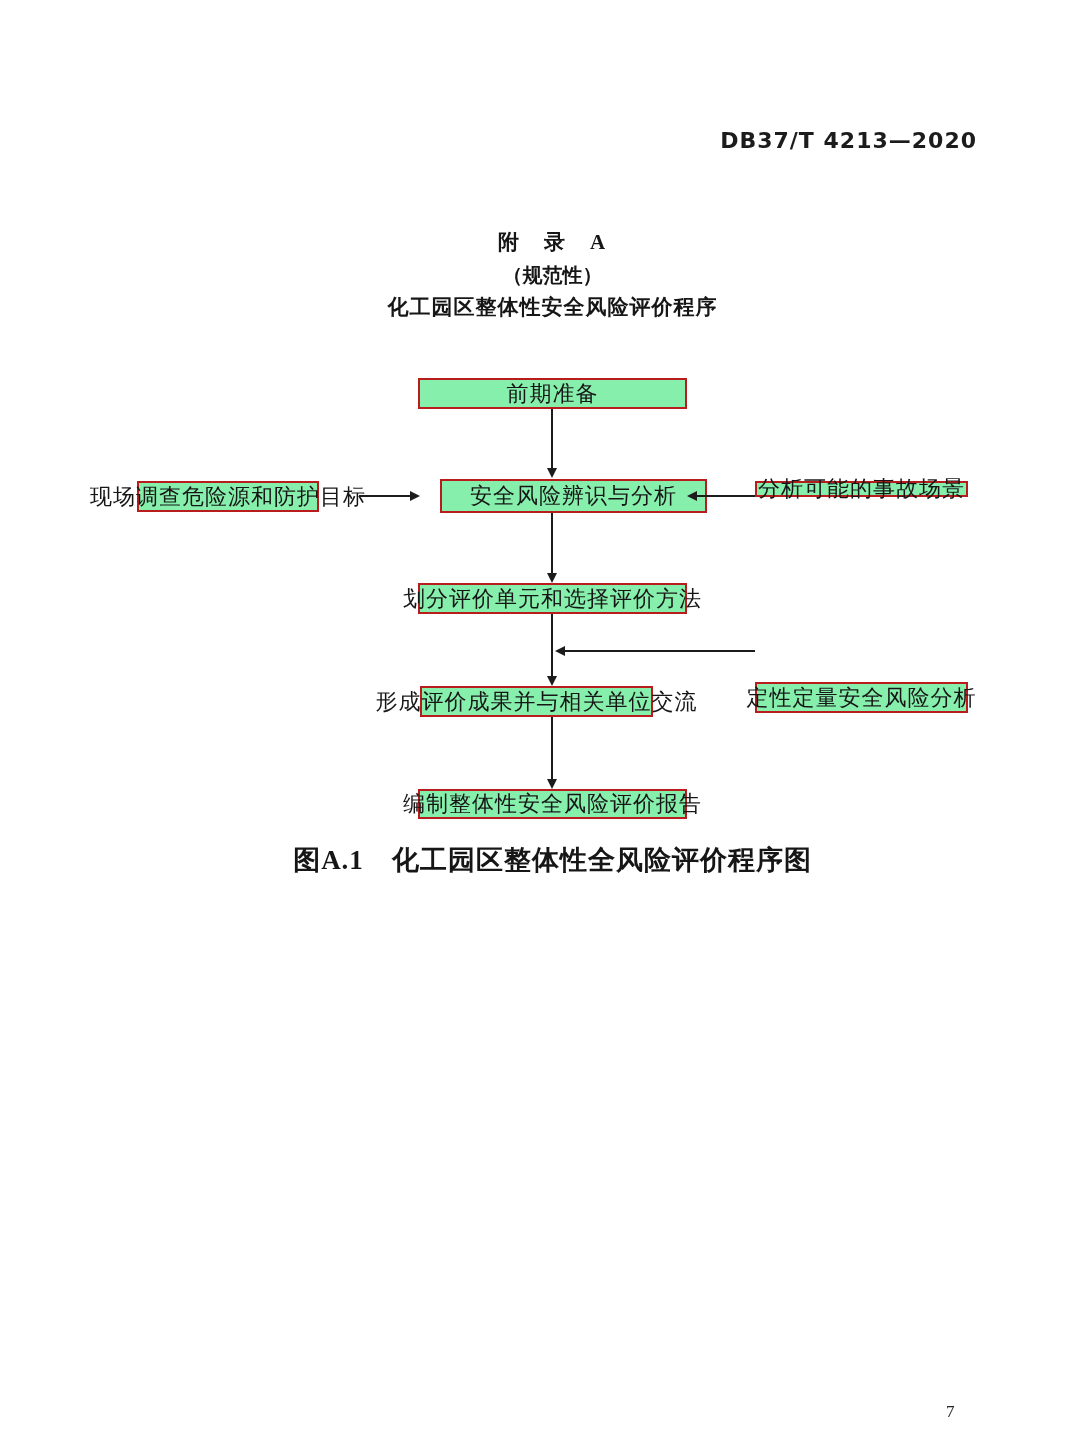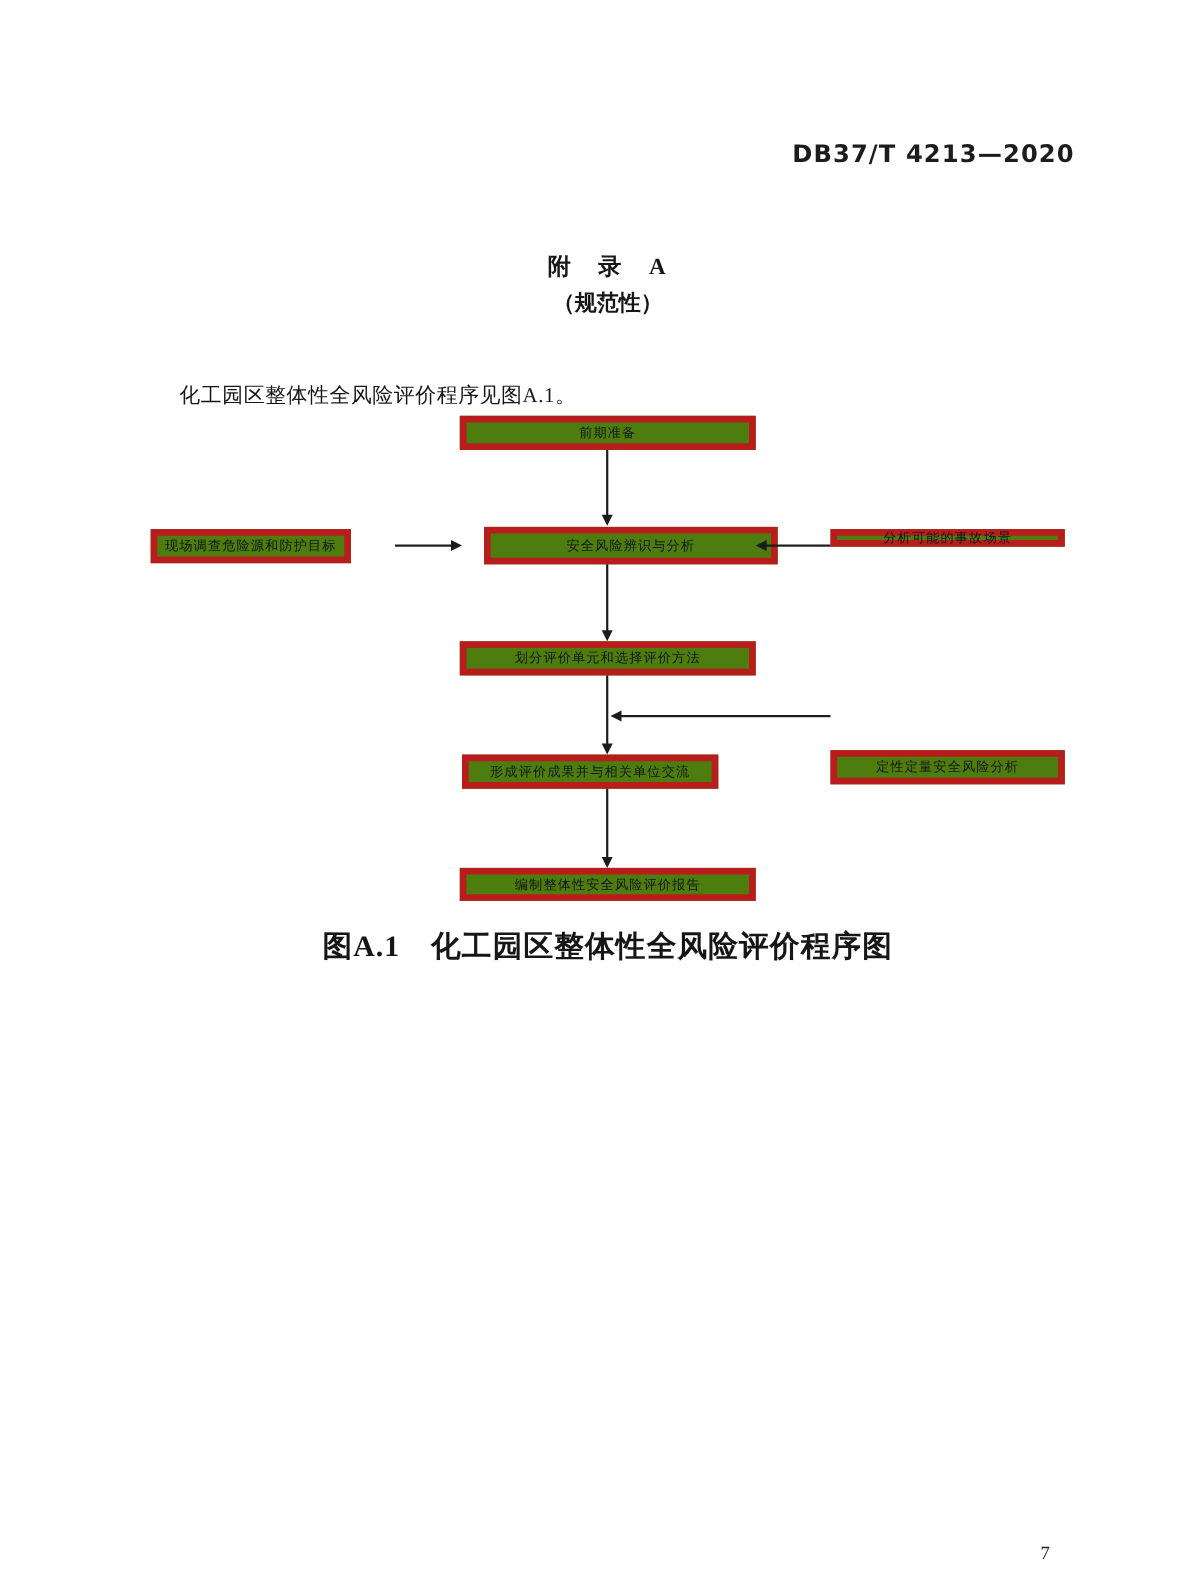--- a/index.html
+++ b/index.html
@@ -27,23 +27,23 @@
   .apx-label   { top:228px; font-size:21px; letter-spacing:2px; }
   .apx-norm    { top:262px; font-size:20px; }
   .apx-title   { top:293px; font-size:21px; letter-spacing:1px; }
   .intro {
     position:absolute; left:163px; top:346px;
     font-size:19px; color:#161616; letter-spacing:0.5px;
   }
   
   .fc-box {
     position:absolute;
-    border:6px solid #b91c1c; background:#4d7c0f;
+    border:2px solid #b91c1c; background:#86efac;
     display:flex; align-items:center; justify-content:center;
-    font-size:12px; letter-spacing:1px; color:#161616;
+    font-size:22px; letter-spacing:1px; color:#161616;
     white-space:nowrap;
   }
   .av { position:absolute; width:2px; background:#1c1c1c; }
   .av::after {
     content:""; position:absolute; left:-4px; bottom:-9px;
     border-left:5px solid transparent; border-right:5px solid transparent;
     border-top:10px solid #1c1c1c;
   }
   .ah { position:absolute; height:2px; background:#1c1c1c; }
   .ah-r::after {
@@ -68,22 +68,22 @@
 </style>
 </head>
 <body>
 
 <div class="page">
 
   <div class="header-code">DB37/T 4213—2020</div>
 
   <div class="centered-line apx-label">附　录　A</div>
   <div class="centered-line apx-norm">（规范性）</div>
+  <div class="centered-line apx-title">化工园区整体性安全风险评价程序</div>
 
-  <div class="intro">化工园区整体性全风险评价程序见图A.1。</div>
 
   <div>
 
     <div class="fc-box" style="left:418px; top:378px; width:269px; height:31px;">前期准备</div>
     <div class="fc-box" style="left:137px; top:481px; width:182px; height:31px;">现场调查危险源和防护目标</div>
     <div class="fc-box" style="left:440px; top:479px; width:267px; height:34px;">安全风险辨识与分析</div>
     <div class="fc-box" style="left:755px; top:481px; width:213px; height:16px;">分析可能的事故场景</div>
     <div class="fc-box" style="left:418px; top:583px; width:269px; height:31px;">划分评价单元和选择评价方法</div>
     <div class="fc-box" style="left:755px; top:636px; width:213px; height:31px;margin-top:46px;">定性定量安全风险分析</div>
     <div class="fc-box" style="left:420px; top:686px; width:233px; height:31px;">形成评价成果并与相关单位交流</div>

